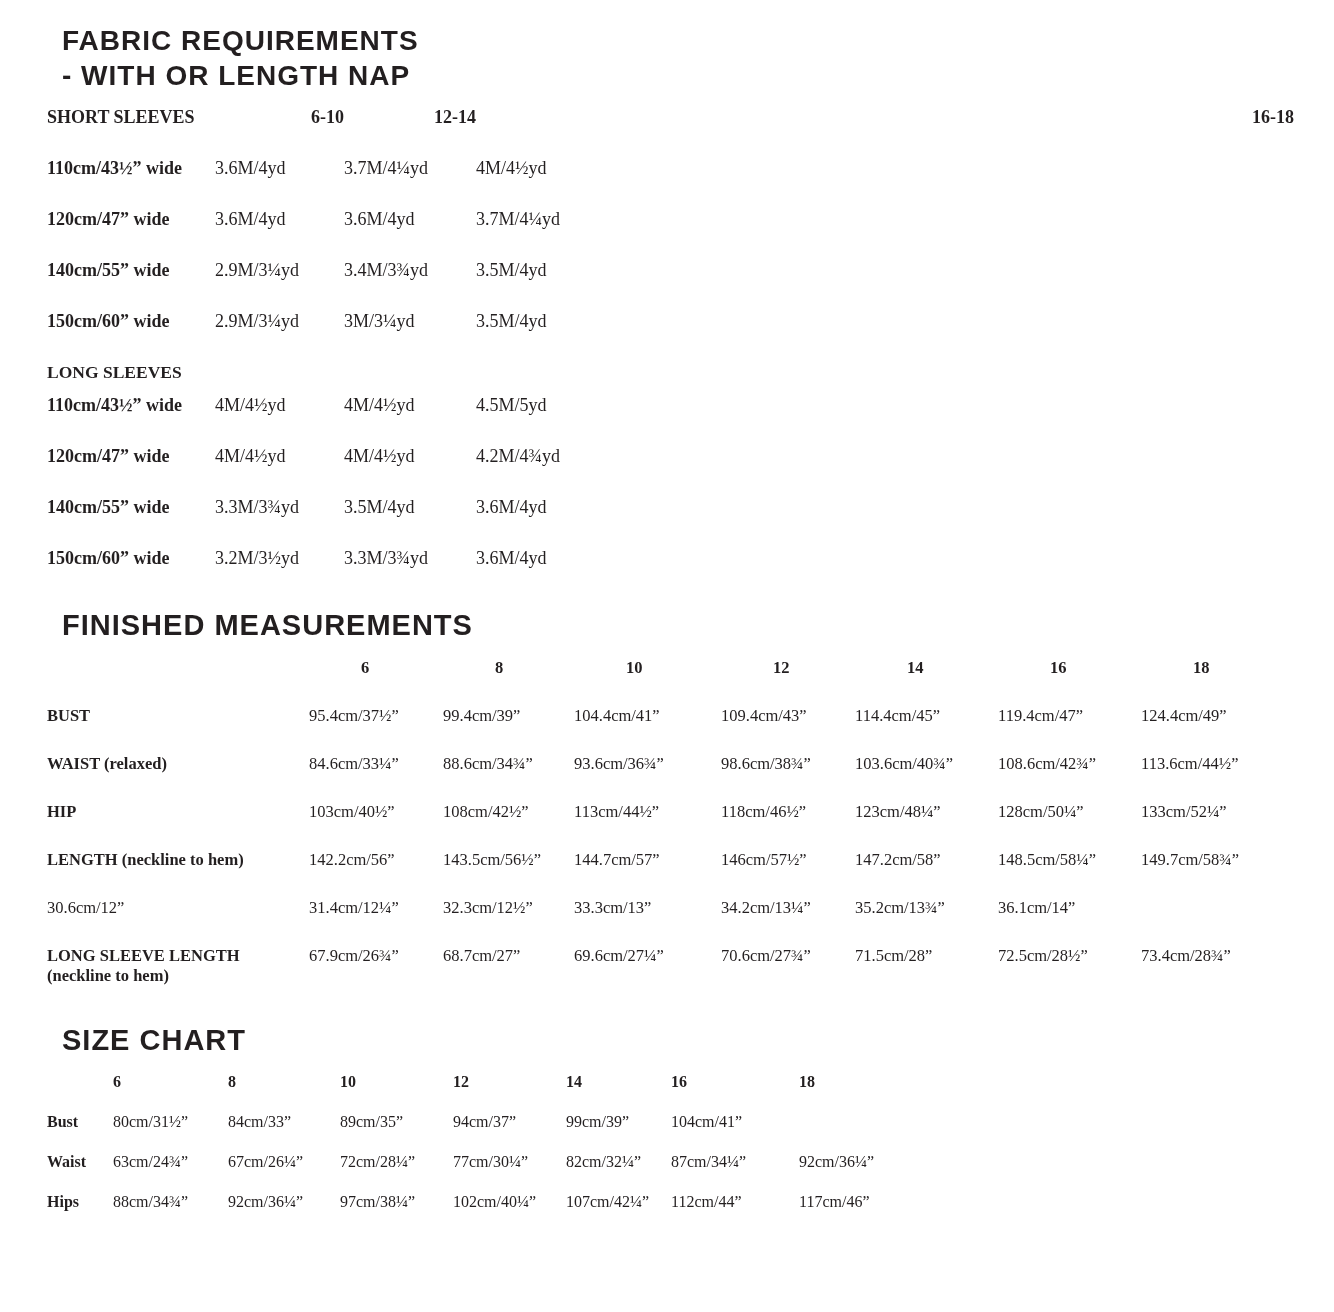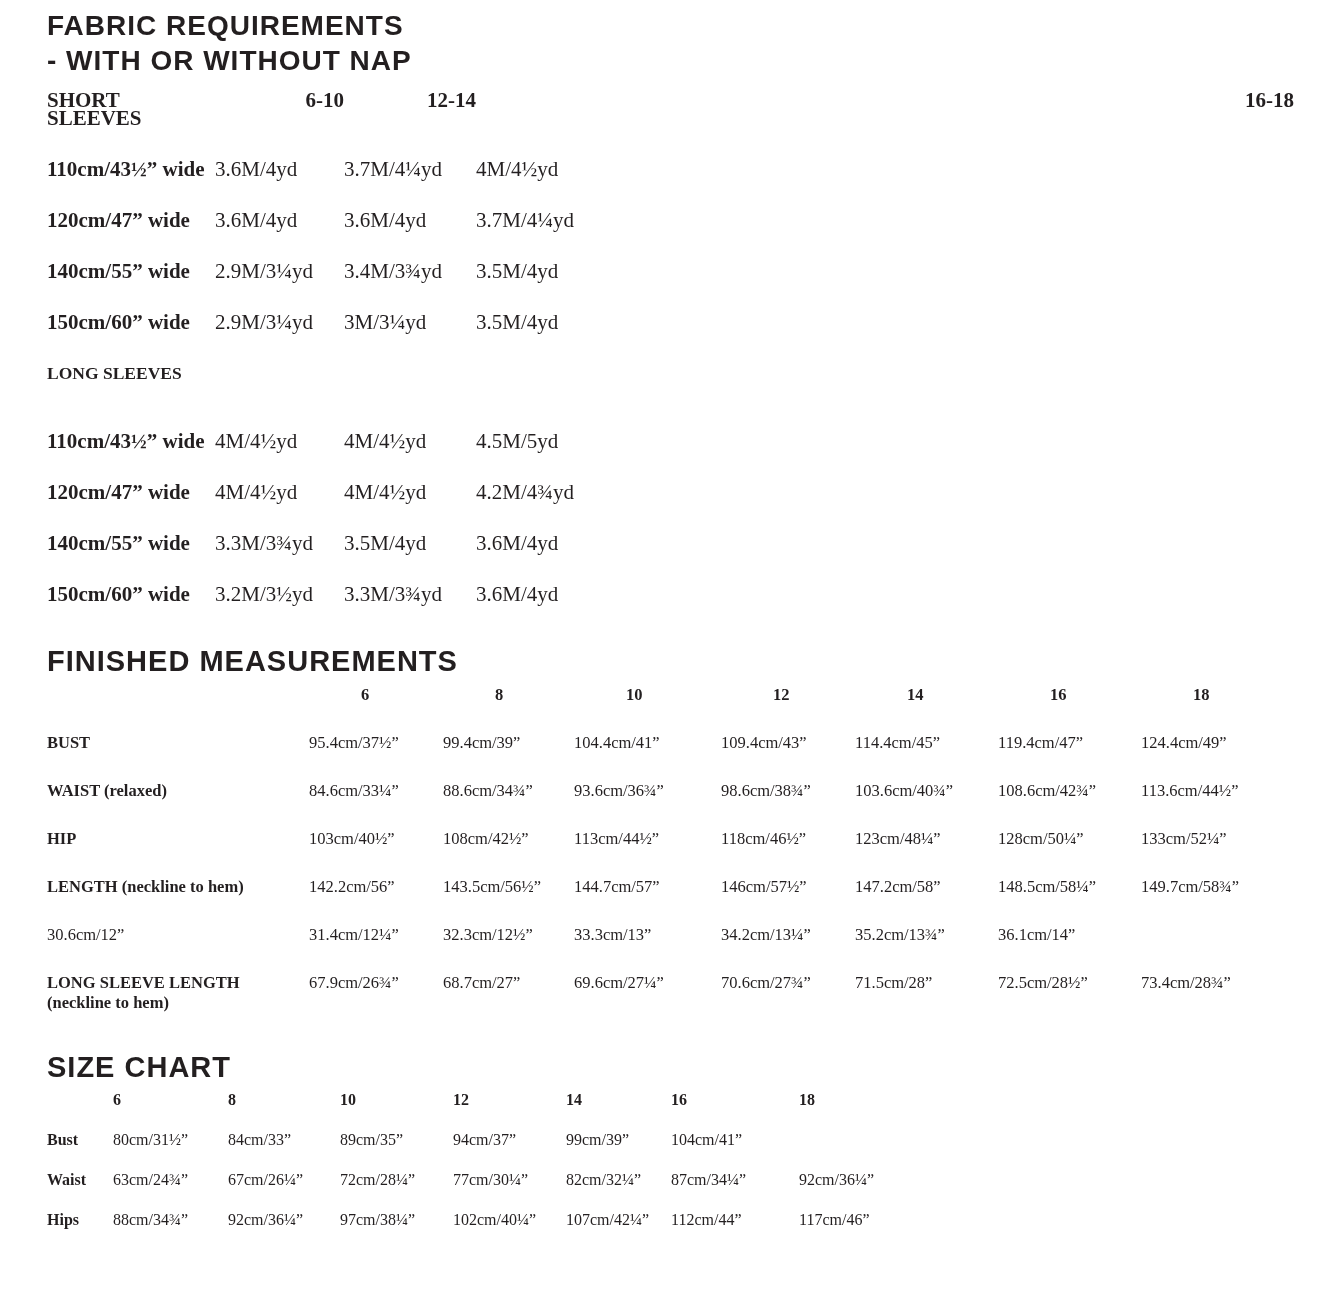--- a/index.html
+++ b/index.html
@@ -10,39 +10,39 @@
   }
   .page{padding:8px 40px 0 47px;}
 
   .heading{
     font-family:"Liberation Sans","DejaVu Sans",sans-serif;
     font-weight:900;
     font-size:28px;
     line-height:35px;
     letter-spacing:1px;
     color:#231f20;
-    margin:0;
+    margin:15px;
   }
   .h2{font-size:29px;line-height:36px;}
   .fm-title{margin-top:40px;}
   .sc-title{margin-top:36px;}
 
   
   .fab-table{margin-top:13px;}
   .fab-row{
     display:grid;
     grid-template-columns:168px 129px 132px auto;
-    font-size:21px;line-height:18px;
+    font-size:18px;line-height:18px;
     margin-bottom:33px;
     align-items:start;
   }
   .fab-row .lbl{font-weight:bold;}
   .fab-row .hdr{font-weight:bold;padding-left:33px;text-align:right;}
   .fab-sub{
-    font-weight:bold;font-size:17.5px;line-height:18px;margin-bottom:50px;
+    font-weight:bold;font-size:17.5px;line-height:18px;margin-bottom:15px;
   }
 
   
   .fm-table{margin-top:6px;}
   .fm-row{
     display:grid;
     grid-template-columns:262px 134px 131px 147px 134px 143px 143px auto;
     font-size:16.5px;line-height:20px;
     margin-bottom:28px;
     align-items:start;
@@ -62,21 +62,21 @@
   .sc-row .lbl{font-weight:bold;}
   .sc-row .szh{font-weight:bold;}
 </style>
 </head>
 <body style="color: rgb(35, 31, 32); background: rgb(255, 255, 255);">
 
 <div class="page">
 
   <h1 class="heading">
     <span>FABRIC REQUIREMENTS</span><br>
-    <span>- WITH OR WITHOUT NAP</span>
+    <span>- WITH OR LENGTH NAP</span>
   </h1>
 
   <div class="fab-table">
     <div class="fab-row">
       <div class="lbl">SHORT SLEEVES</div>
       <div class="hdr">6-10</div>
       <div class="hdr">12-14</div>
       <div class="hdr">16-18</div>
     </div>
     <div class="fab-row">

